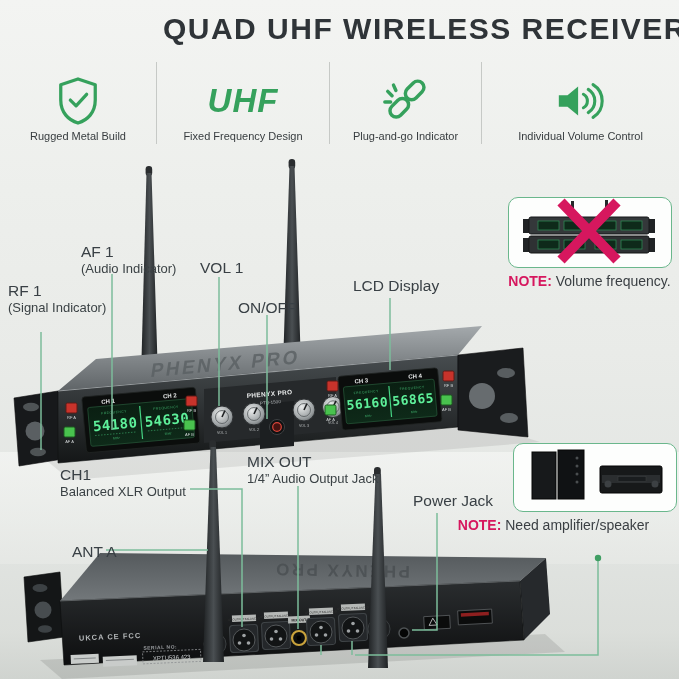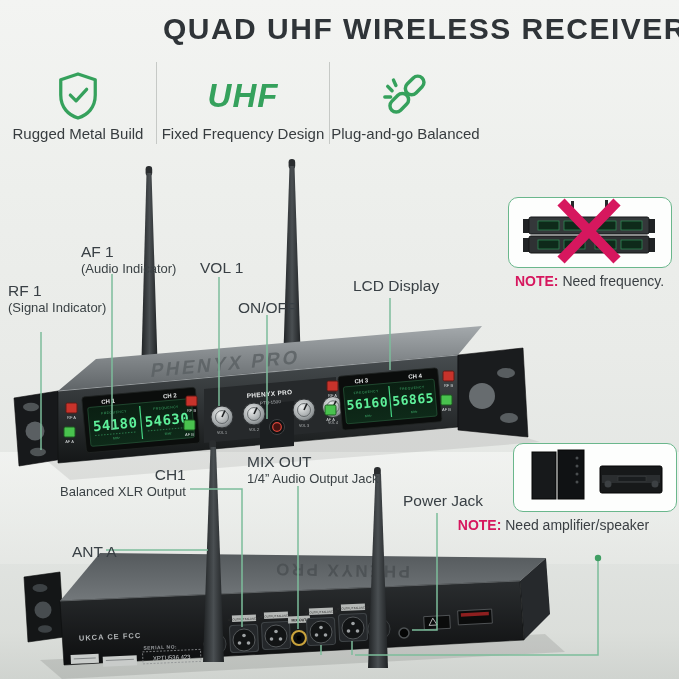--- a/index.html
+++ b/index.html
@@ -13,21 +13,21 @@
   .band-floor{position:absolute;left:0;top:630px;width:679px;height:49px;
     background:linear-gradient(180deg,#dcdfdb,#ccd0cc);opacity:.7;}
   .title{position:absolute;left:8px;top:12px;width:679px;text-align:right;
     font-size:30px;font-weight:bold;letter-spacing:1.5px;color:#2f3438;}
   .features{position:absolute;left:0;top:62px;width:679px;height:82px;display:flex;}
   .feature{display:flex;flex-direction:column;align-items:center;justify-content:flex-end;
     box-sizing:border-box;padding-bottom:2px;}
   .feature + .feature{border-left:1px solid #c6c9c6;}
   .f1{width:156px}.f2{width:173px}.f3{width:152px}.f4{width:198px}
   .feature .icon-box{height:58px;display:flex;align-items:center;justify-content:center;}
-  .feature .flabel{font-size:15px;color:#373c3f;}
+  .feature .flabel{font-size:11px;color:#373c3f;}
   .uhf-text{font-size:33px;font-weight:bold;font-style:italic;color:#35a15c;letter-spacing:1px;}
   .scene{position:absolute;left:0;top:0;width:679px;height:679px;}
   .callout{position:absolute;font-size:15.5px;color:#394045;line-height:17px;white-space:nowrap;}
   .callout .sub{font-size:13px;color:#3b4245;}
   .note-box{position:absolute;background:#fdfefd;border:1.6px solid #6ab78c;border-radius:10px;
     box-sizing:border-box;overflow:hidden;}
   .note-text{position:absolute;text-align:center;font-size:14px;line-height:19.5px;color:#3a3f43;}
   .note-prefix{color:#d6175e;font-weight:bold;}
 </style>
 </head>
@@ -65,21 +65,34 @@
             </g>
             <g transform="translate(19,33) rotate(-45)">
               <rect x="-11" y="-6.5" width="22" height="13" rx="6.5"></rect>
             </g>
             <path d="M7 16 l4.5 4.5"></path>
             <path d="M4 27 h6"></path>
             <path d="M13 9.5 l2.5 5.5"></path>
           </g>
         </svg>
       </div>
-      <div class="flabel">Plug-and-go Balanced</div>
+      <div class="flabel">Plug-and-go Indicator</div>
+    </div>
+    <div class="feature f4">
+      <div class="icon-box">
+        <svg width="54" height="44" viewBox="0 0 56 44">
+          <path d="M5 16 h9 l11 -9 v30 l-11 -9 H5 z" fill="#35a15c"></path>
+          <g stroke="#35a15c" stroke-width="3.2" fill="none" stroke-linecap="round">
+            <path d="M30.5 15 a8 8 0 0 1 0 14"></path>
+            <path d="M35.5 10 a14 14 0 0 1 0 24"></path>
+            <path d="M40.5 5 a20 20 0 0 1 0 34"></path>
+          </g>
+        </svg>
+      </div>
+      <div class="flabel">Individual Volume Control</div>
     </div>
   </div>
 
   <svg class="scene" viewBox="0 0 679 679">
     <defs>
       <linearGradient id="topGrad" x1="0" y1="0" x2="0" y2="1">
         <stop offset="0" stop-color="#a4a9ac"></stop>
           <stop offset="1" stop-color="#5f6467"></stop>
       </linearGradient>
       <linearGradient id="faceGrad" x1="0" y1="0" x2="0" y2="1">
@@ -359,32 +372,32 @@
   </div>
   <div class="callout" style="left:200px;top:259px;">
     <div>VOL 1</div>
   </div>
   <div class="callout" style="left:238px;top:299px;">
     <div>ON/OFF</div>
   </div>
   <div class="callout" style="left:353px;top:277px;">
     <div>LCD Display</div>
   </div>
-  <div class="callout" style="left:60px;top:466px;text-align:right;">
+  <div class="callout" style="left:60px;top:466px;">
     <div>CH1</div>
     <div class="sub">Balanced XLR Output</div>
   </div>
   <div class="callout" style="left:247px;top:453px;">
     <div>MIX OUT</div>
     <div class="sub">1/4” Audio Output Jack</div>
   </div>
   <div class="callout" style="left:72px;top:543px;">
     <div>ANT A</div>
   </div>
-  <div class="callout" style="left:403px;top:492px;">
+  <div class="callout" style="left:413px;top:492px;">
     <div>Power Jack</div>
   </div>
 
   <div class="note-box" style="left:508px;top:197px;width:164px;height:71px;">
     <svg width="160" height="67" viewBox="0 0 160 67">
       <rect x="62" y="3" width="3" height="17" fill="#26292b"></rect>
       <rect x="96" y="2" width="3" height="18" fill="#26292b"></rect>
       <g>
         <rect x="14" y="21" width="7" height="14" fill="#202325"></rect>
         <rect x="139" y="21" width="7" height="14" fill="#202325"></rect>
@@ -401,21 +414,21 @@
         <rect x="29" y="42" width="21" height="9" fill="#0e2a1a" stroke="#2e8653" stroke-width="0.8"></rect>
         <rect x="55" y="42" width="21" height="9" fill="#0e2a1a" stroke="#2e8653" stroke-width="0.8"></rect>
         <rect x="86" y="42" width="21" height="9" fill="#0e2a1a" stroke="#2e8653" stroke-width="0.8"></rect>
         <rect x="112" y="42" width="21" height="9" fill="#0e2a1a" stroke="#2e8653" stroke-width="0.8"></rect>
       </g>
       <path d="M52,4 L108,62 M108,4 L52,62" stroke="#d6175e" stroke-width="10"></path>
     </svg>
   </div>
   <div class="note-text" style="left:500px;top:272px;width:179px;">
     <div><span class="note-prefix">NOTE:</span>
-      <span>Need frequency.</span></div>
+      <span>Volume frequency.</span></div>
   </div>
 
   <div class="note-box" style="left:513px;top:443px;width:164px;height:69px;">
     <svg width="160" height="65" viewBox="0 0 160 65">
       <rect x="18" y="8" width="24" height="47" fill="#17191b" stroke="#060707"></rect>
       <rect x="44" y="6" width="26" height="49" fill="#101214" stroke="#060707"></rect>
       <circle cx="63" cy="14" r="1.5" fill="#4a4e50"></circle>
         <circle cx="63" cy="22" r="1.5" fill="#4a4e50"></circle>
       <circle cx="63" cy="30" r="1.5" fill="#4a4e50"></circle>
         <circle cx="63" cy="38" r="1.5" fill="#4a4e50"></circle>

